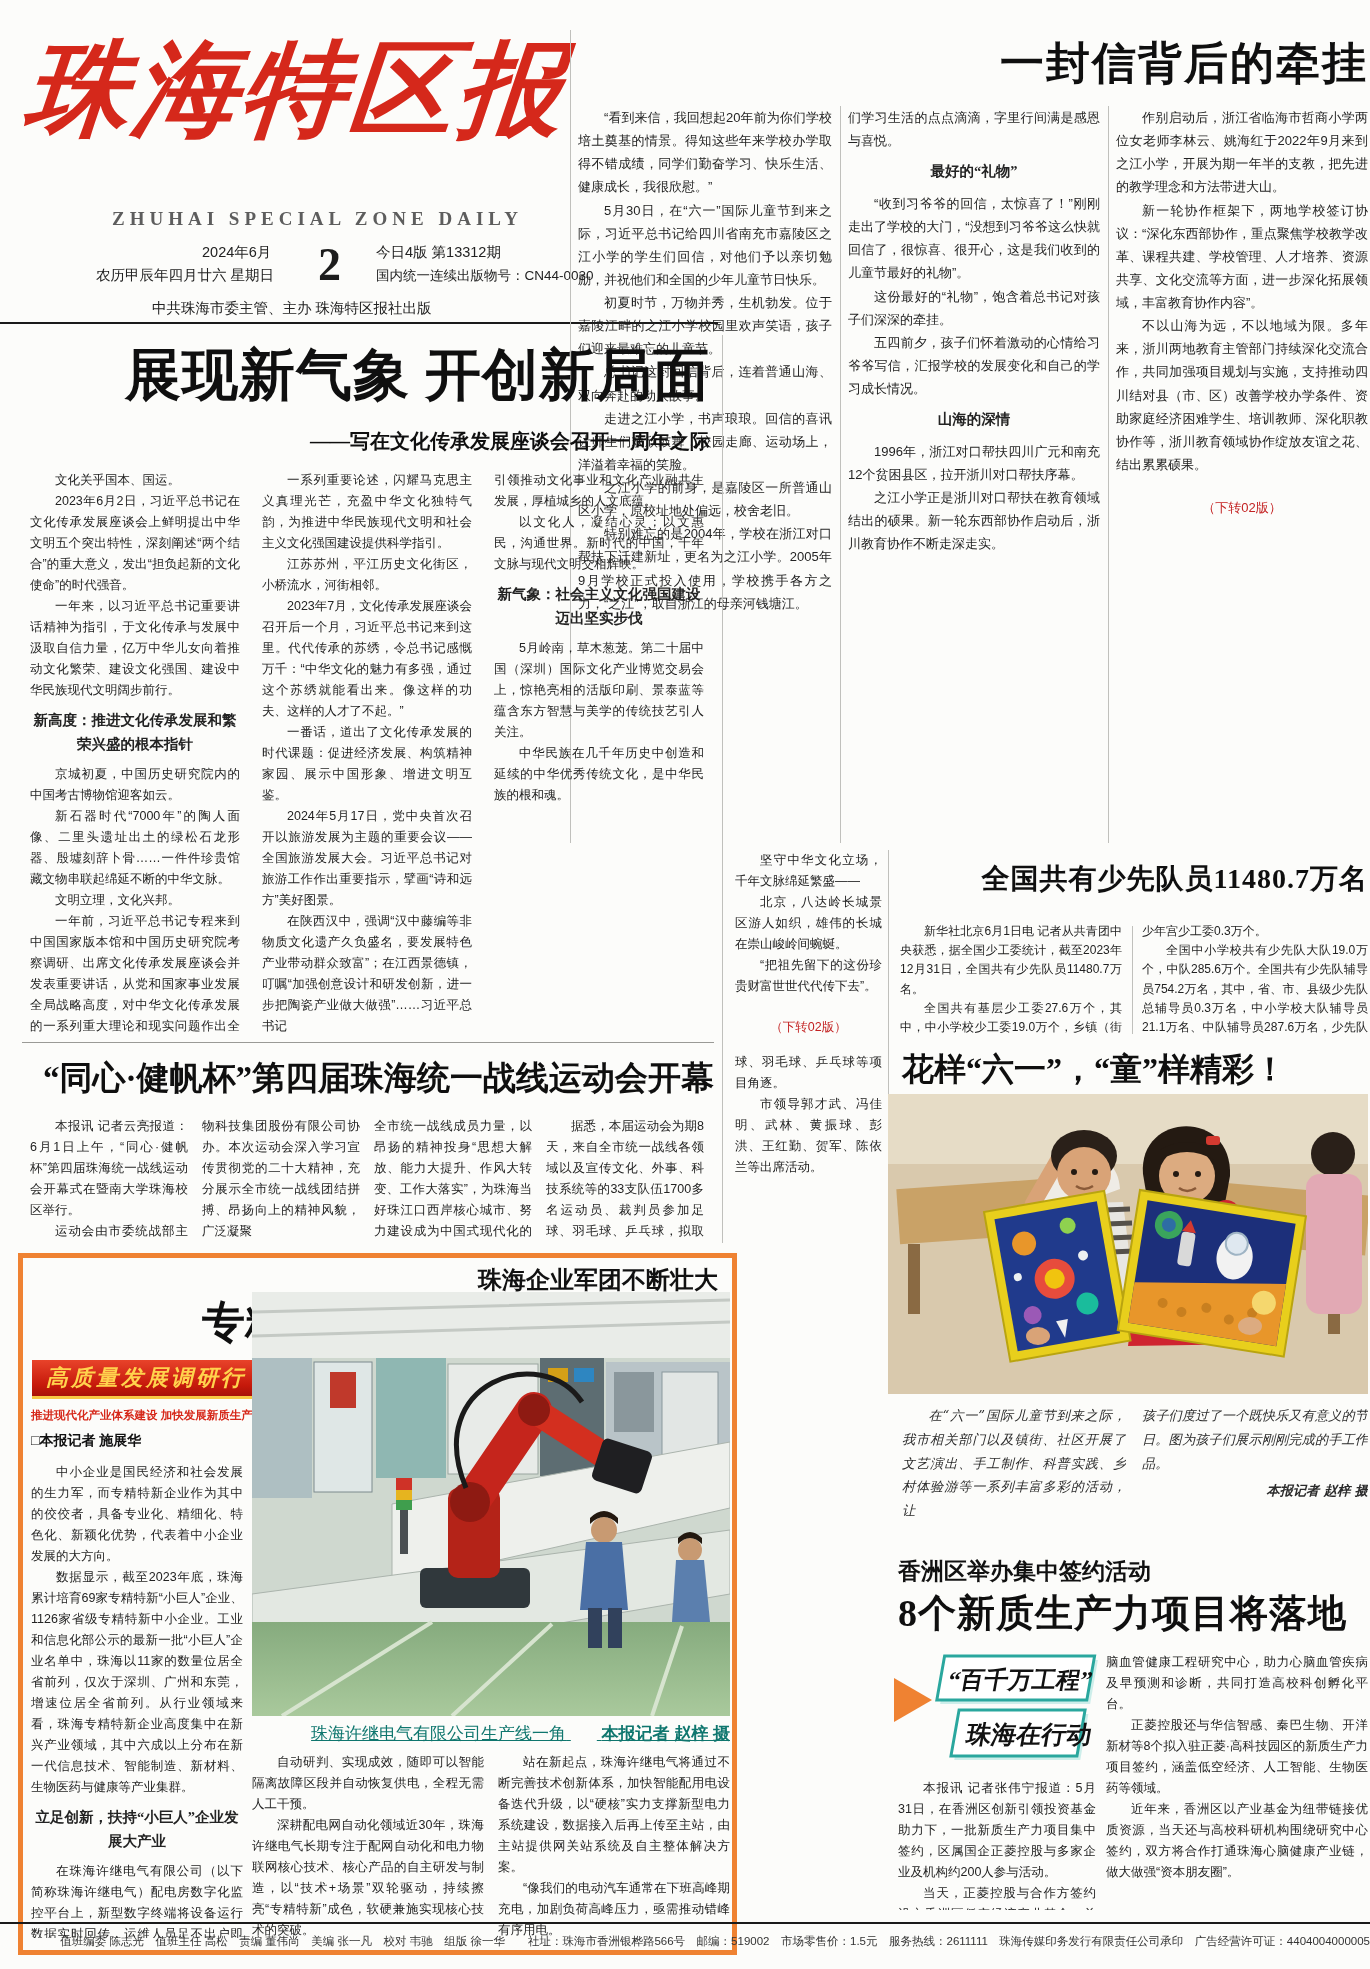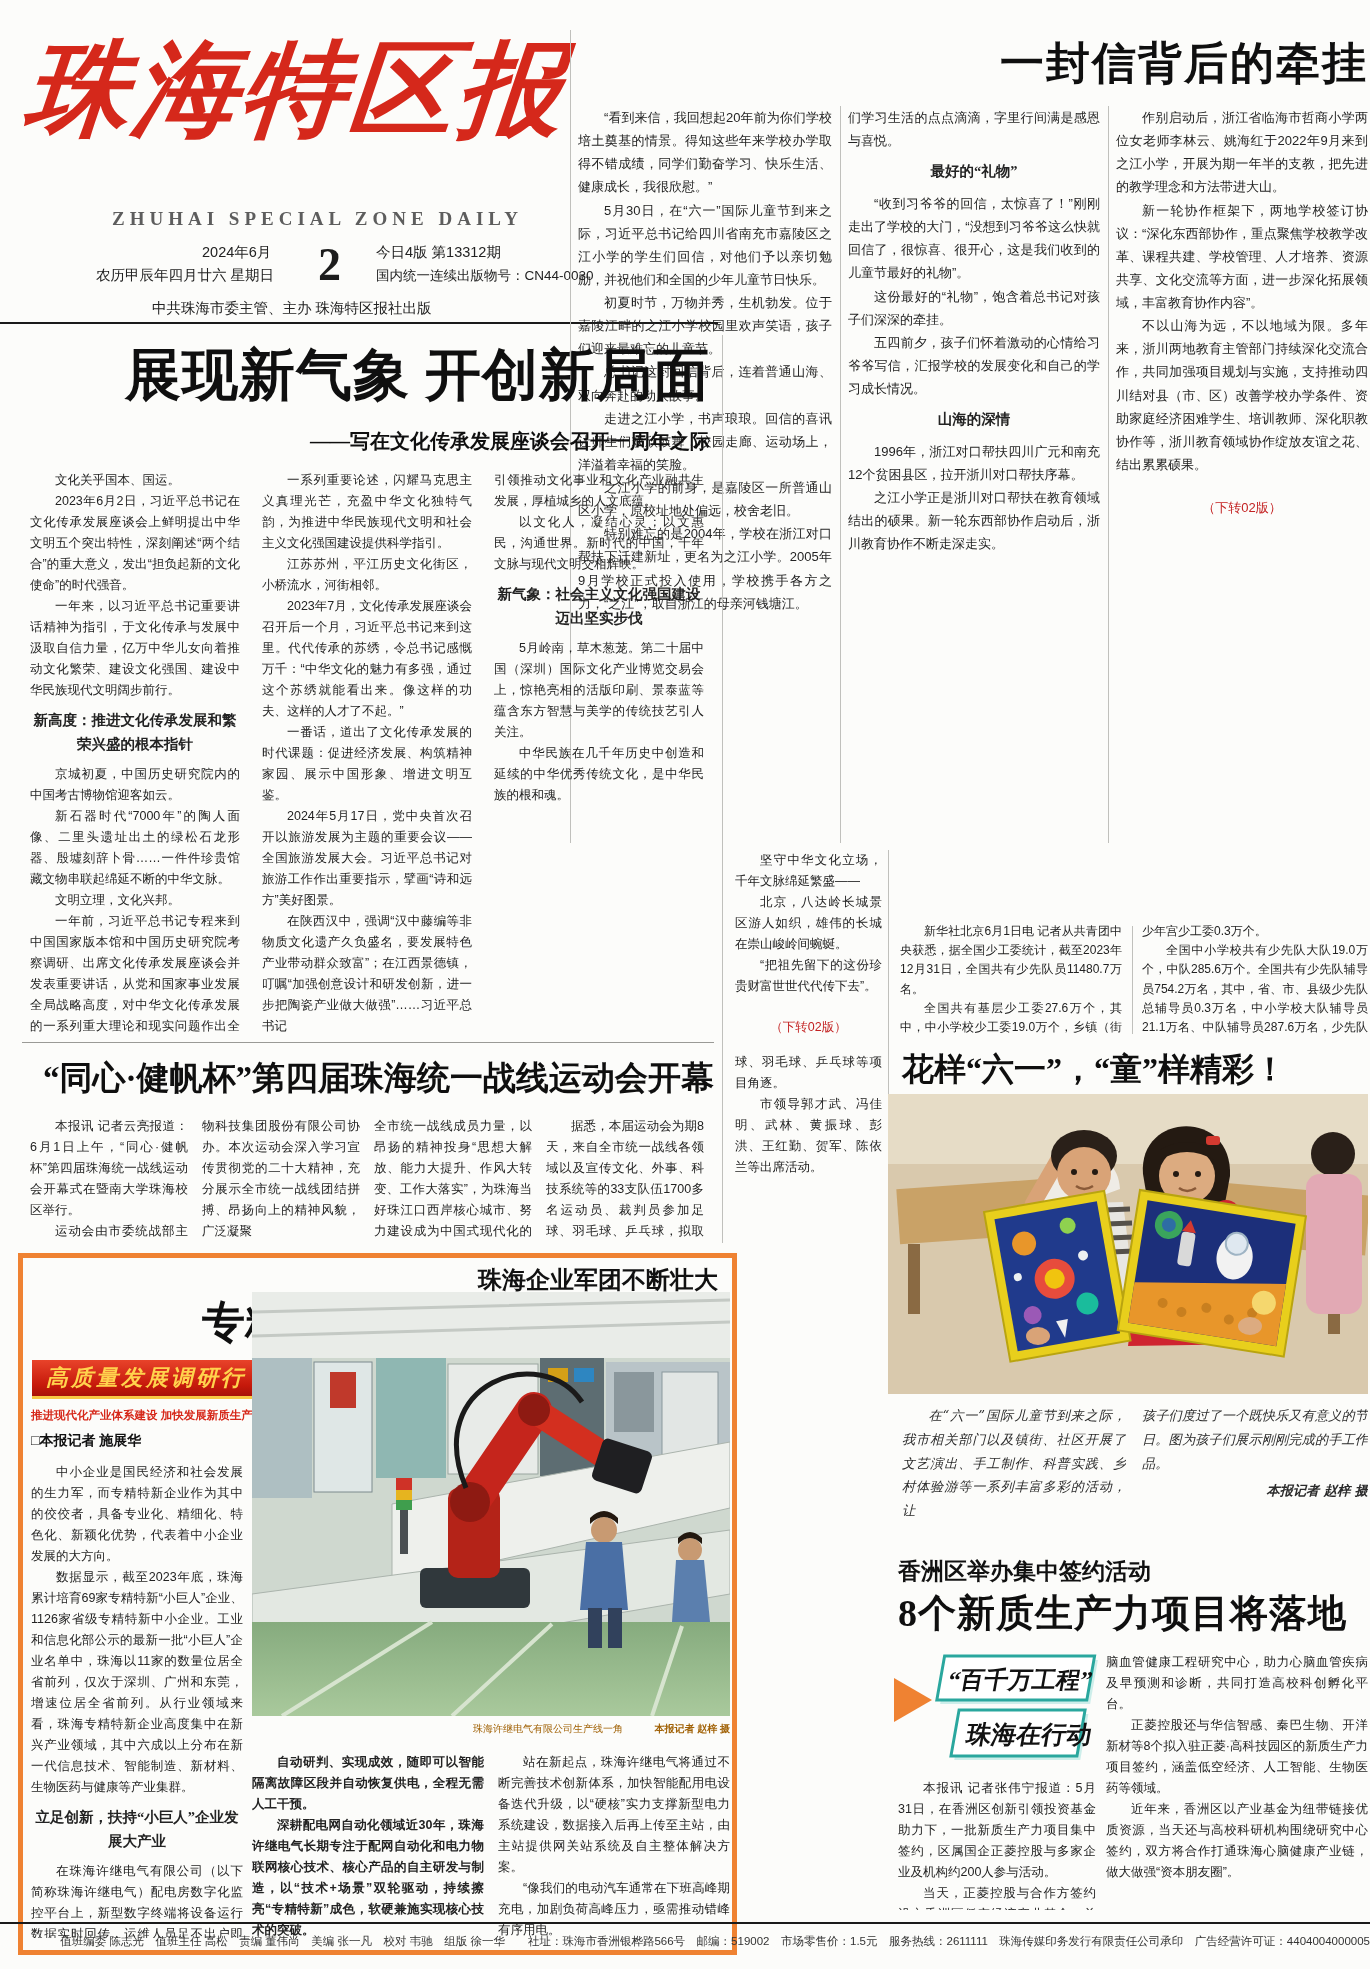--- a/index.html
+++ b/index.html
@@ -23,21 +23,21 @@
   .vrule{position:absolute;width:1px;background:#c0c0bc;}
   .hrule{position:absolute;background:#1a1a1a;}
   .hrule-light{position:absolute;background:#9a9a96;}
   .center{text-align:right;}
   .orange-box{position:absolute;border:5px solid #ef8232;background:transparent;}
   .badge-red{background:linear-gradient(180deg,#e8432a 0%,#c6190b 70%,#a81208 100%);
         color:#ffd34d;font-weight:bold;font-style:italic;font-size:22px;letter-spacing:3px;
         text-align:center;border-bottom:3px solid #f7c843;font-family:"Liberation Serif",serif;padding-left:8px;}
   .banner-red{color:#d6281a;font-weight:bold;font-size:11.5px;white-space:nowrap;letter-spacing:0px;}
   .byline{font-weight:bold;font-size:14px;color:#111;}
-  .caption-line{font-size:10px;color:#a16207;}
+  .caption-line{font-size:17px;color:#0f766e;text-decoration:underline;}
   .kicker{font-family:"Liberation Serif",serif;font-weight:700;color:#111;}
 </style>
 </head>
 <body>
 
 <div class="page">
 
   <div class="abs masthead-title" style="left:26px;top:24px;">珠海特区报</div>
   <div class="abs masthead-en" style="left:112px;top:208px;">ZHUHAI SPECIAL ZONE DAILY</div>
   <div class="abs dl" style="left:202px;top:243px;">2024年6月</div>
@@ -108,20 +108,21 @@
     </div>
   <div class="vrule" style="left:722px;top:335px;height:908px;"></div>
   <div class="col" style="left:735px;top:850px;width:147px;height:186px;">
       <div class="para">坚守中华文化立场，千年文脉绵延繁盛——</div>
       <div class="para">北京，八达岭长城景区游人如织，雄伟的长城在崇山峻岭间蜿蜒。</div>
       <div class="para">“把祖先留下的这份珍贵财富世世代代传下去”。</div>
       <div class="cont-note">（下转02版）</div>
     </div>
 
   <div class="vrule" style="left:888px;top:850px;height:392px;"></div>
+  <div class="abs hl center" style="left:900px;top:860px;width:468px;font-size:28px;letter-spacing:1px;">全国共有少先队员11480.7万名</div>
   <div class="col" style="left:900px;top:922px;width:222px;height:114px;font-size:12px;line-height:1.6;">
       <div class="para">新华社北京6月1日电 记者从共青团中央获悉，据全国少工委统计，截至2023年12月31日，全国共有少先队员11480.7万名。</div>
       <div class="para">全国共有基层少工委27.6万个，其中，中小学校少工委19.0万个，乡镇（街道）、村（社区）少工委8.3万个，青</div>
     </div>
   <div class="vrule" style="left:1132px;top:926px;height:108px;"></div>
   <div class="col" style="left:1142px;top:922px;width:226px;height:114px;font-size:12px;line-height:1.6;">
       <div class="para cont">少年宫少工委0.3万个。</div>
       <div class="para">全国中小学校共有少先队大队19.0万个，中队285.6万个。全国共有少先队辅导员754.2万名，其中，省、市、县级少先队总辅导员0.3万名，中小学校大队辅导员21.1万名、中队辅导员287.6万名，少先队校外辅导员445.2万名。</div>
     </div>
 
@@ -312,21 +313,21 @@
       <circle cx="438" cy="258" r="12" fill="#c89a72"></circle>
       <path d="M426 252 Q438 240 450 252 L450 246 Q438 234 426 246 Z" fill="#22180f"></path>
       <path d="M424 268 L452 268 L458 330 L420 330 Z" fill="#5b7fae"></path>
     </g>
   </svg>
   <div class="abs caption-line center" style="left:252px;top:1722px;width:478px;">
     <span>珠海许继电气有限公司生产线一角</span>
     <span style="display:inline-block;width:26px;"></span>
     <span style="font-weight:bold;">本报记者 赵梓 摄</span>
   </div>
-  <div class="col" style="left:252px;top:1752px;width:232px;height:188px;font-weight:bold;">
+  <div class="col" style="left:252px;top:1752px;width:232px;height:188px;">
       <div class="para">自动研判、实现成效，随即可以智能隔离故障区段并自动恢复供电，全程无需人工干预。</div>
       <div class="para">深耕配电网自动化领域近30年，珠海许继电气长期专注于配网自动化和电力物联网核心技术、核心产品的自主研发与制造，以“技术+场景”双轮驱动，持续擦亮“专精特新”成色，软硬兼施实现核心技术的突破。</div>
     </div>
   <div class="col" style="left:498px;top:1752px;width:232px;height:188px;">
       <div class="para">站在新起点，珠海许继电气将通过不断完善技术创新体系，加快智能配用电设备迭代升级，以“硬核”实力支撑新型电力系统建设，数据接入后再上传至主站，由主站提供网关站系统及自主整体解决方案。</div>
       <div class="para">“像我们的电动汽车通常在下班高峰期充电，加剧负荷高峰压力，亟需推动错峰有序用电。</div>
     </div>
 
   <div class="hrule" style="left:0;top:1922px;width:1370px;height:2px;"></div>
   <div class="abs center" style="left:0;top:1934px;width:1370px;font-size:11.5px;color:#333;">值班编委 陈志光　值班主任 高松　责编 董伟尚　美编 张一凡　校对 韦驰　组版 徐一华　　社址：珠海市香洲银桦路566号　邮编：519002　市场零售价：1.5元　服务热线：2611111　珠海传媒印务发行有限责任公司承印　广告经营许可证：4404004000005</div>

